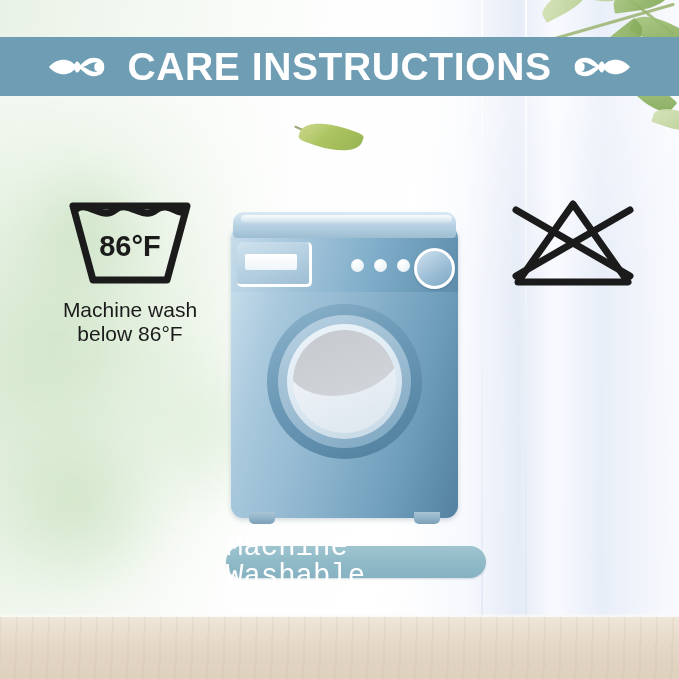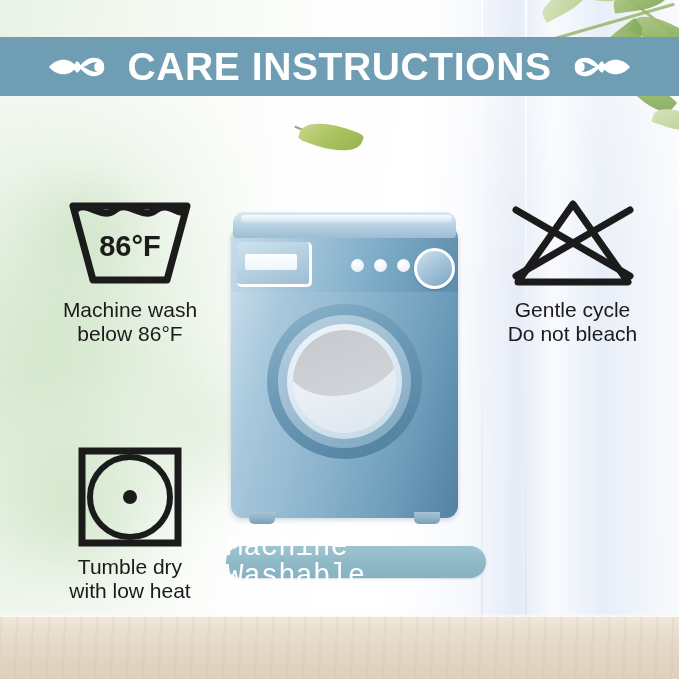--- a/index.html
+++ b/index.html
@@ -167,35 +167,22 @@
   </div>
 
   <div class="cell" id="cell-bleach">
     <div class="glyph">
       <svg width="134" height="96" viewBox="0 0 134 96">
         <path d="M67 8 L122 86 L12 86 Z" fill="none" stroke="#1b1b1b" stroke-width="7" stroke-linejoin="round"></path>
         <line x1="10" y1="14" x2="124" y2="80" stroke="#1b1b1b" stroke-width="7" stroke-linecap="round"></line>
         <line x1="124" y1="14" x2="10" y2="80" stroke="#1b1b1b" stroke-width="7" stroke-linecap="round"></line>
       </svg>
     </div>
-    <div class="cap">Gentle cycle
-Do not bleach</div>
-  </div>
-
-  <div class="cell" id="cell-dry">
-    <div class="glyph">
-      <svg width="110" height="104" viewBox="0 0 110 104">
-        <rect x="7" y="6" width="96" height="92" fill="none" stroke="#1b1b1b" stroke-width="7"></rect>
-        <circle cx="55" cy="52" r="40" fill="none" stroke="#1b1b1b" stroke-width="6"></circle>
-        <circle cx="55" cy="52" r="7" fill="#1b1b1b"></circle>
-      </svg>
-    </div>
-    <div class="cap">Tumble dry
-with low heat</div>
-  </div>
+  </div>
+
 
 
   <div class="machine">
     <div class="body"></div>
     <div class="topcap">
       <div class="topcap-hl"></div>
     </div>
     <div class="panel"></div>
     <div class="drawer"></div>
     <div class="drawer-slot"></div>

